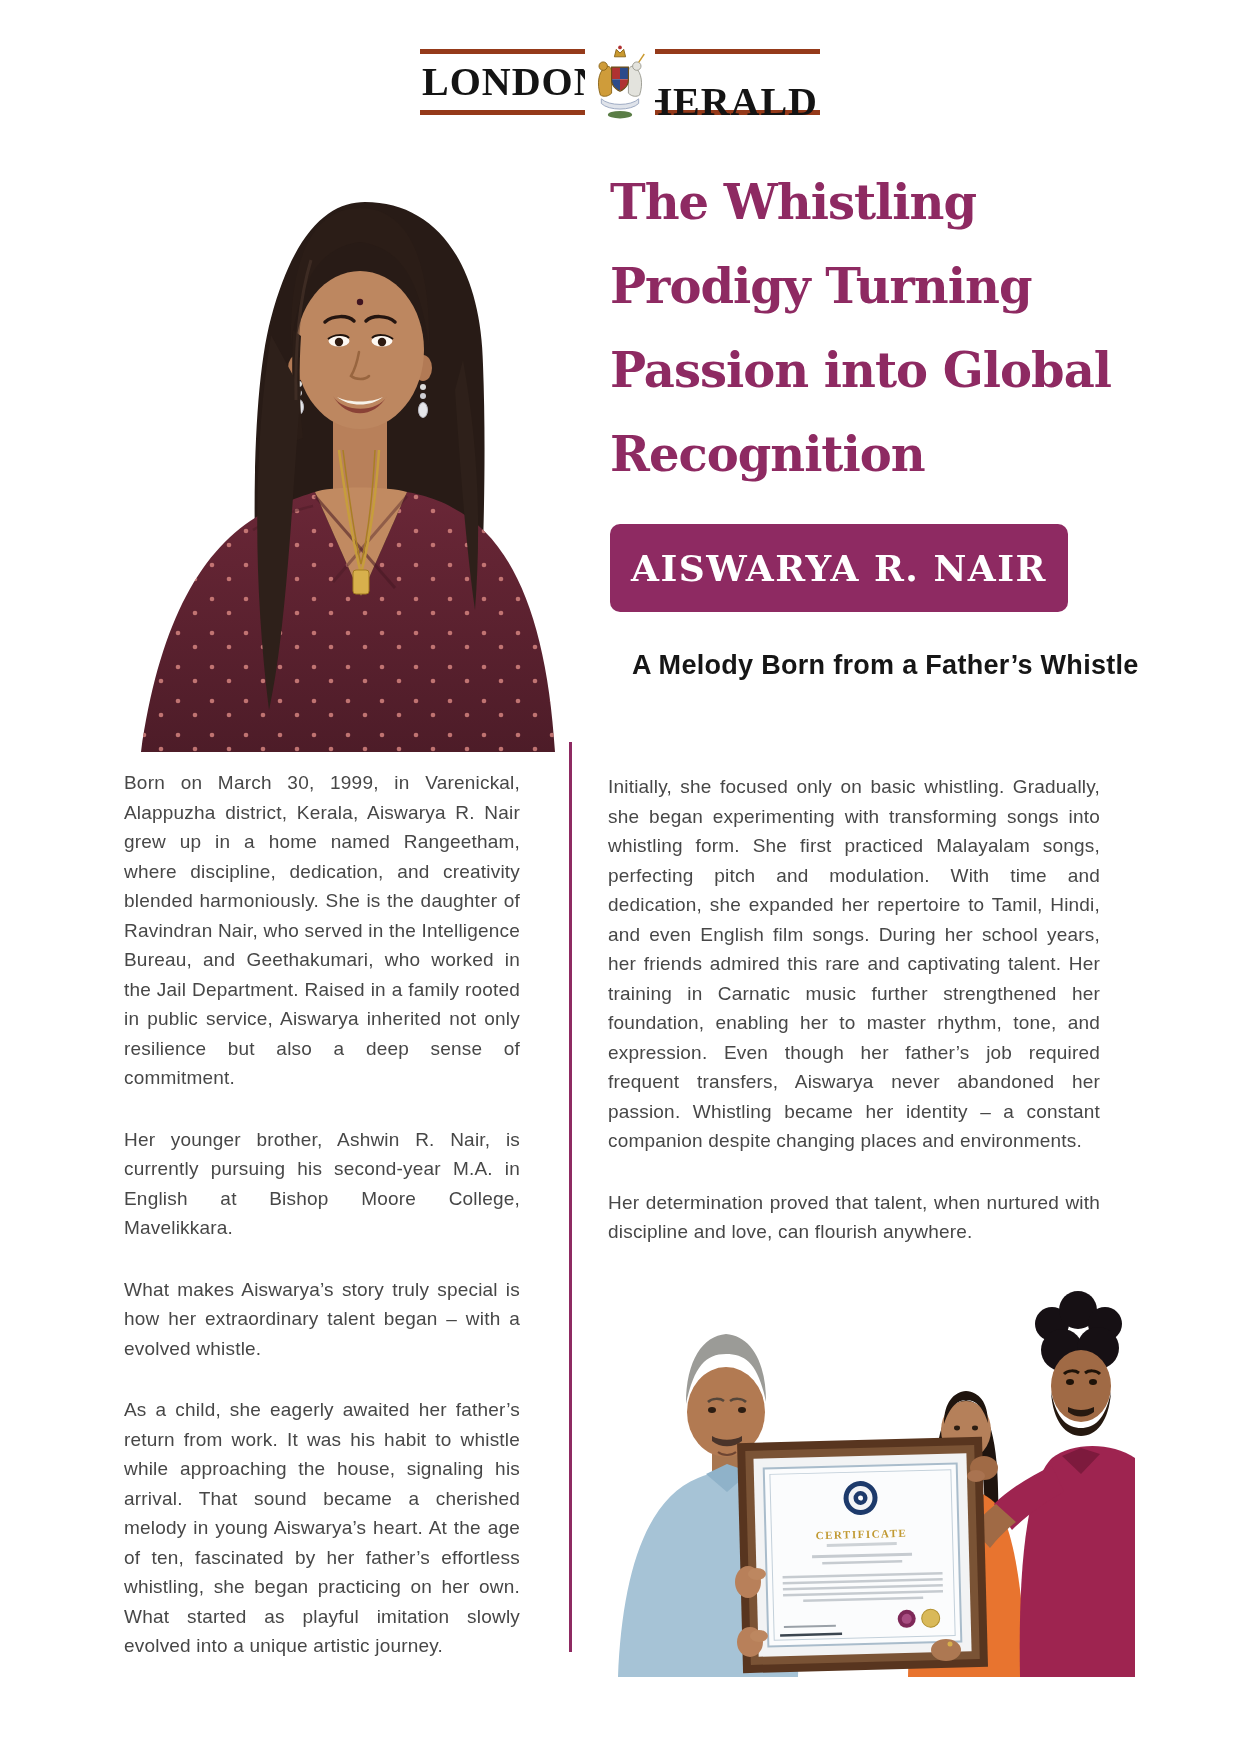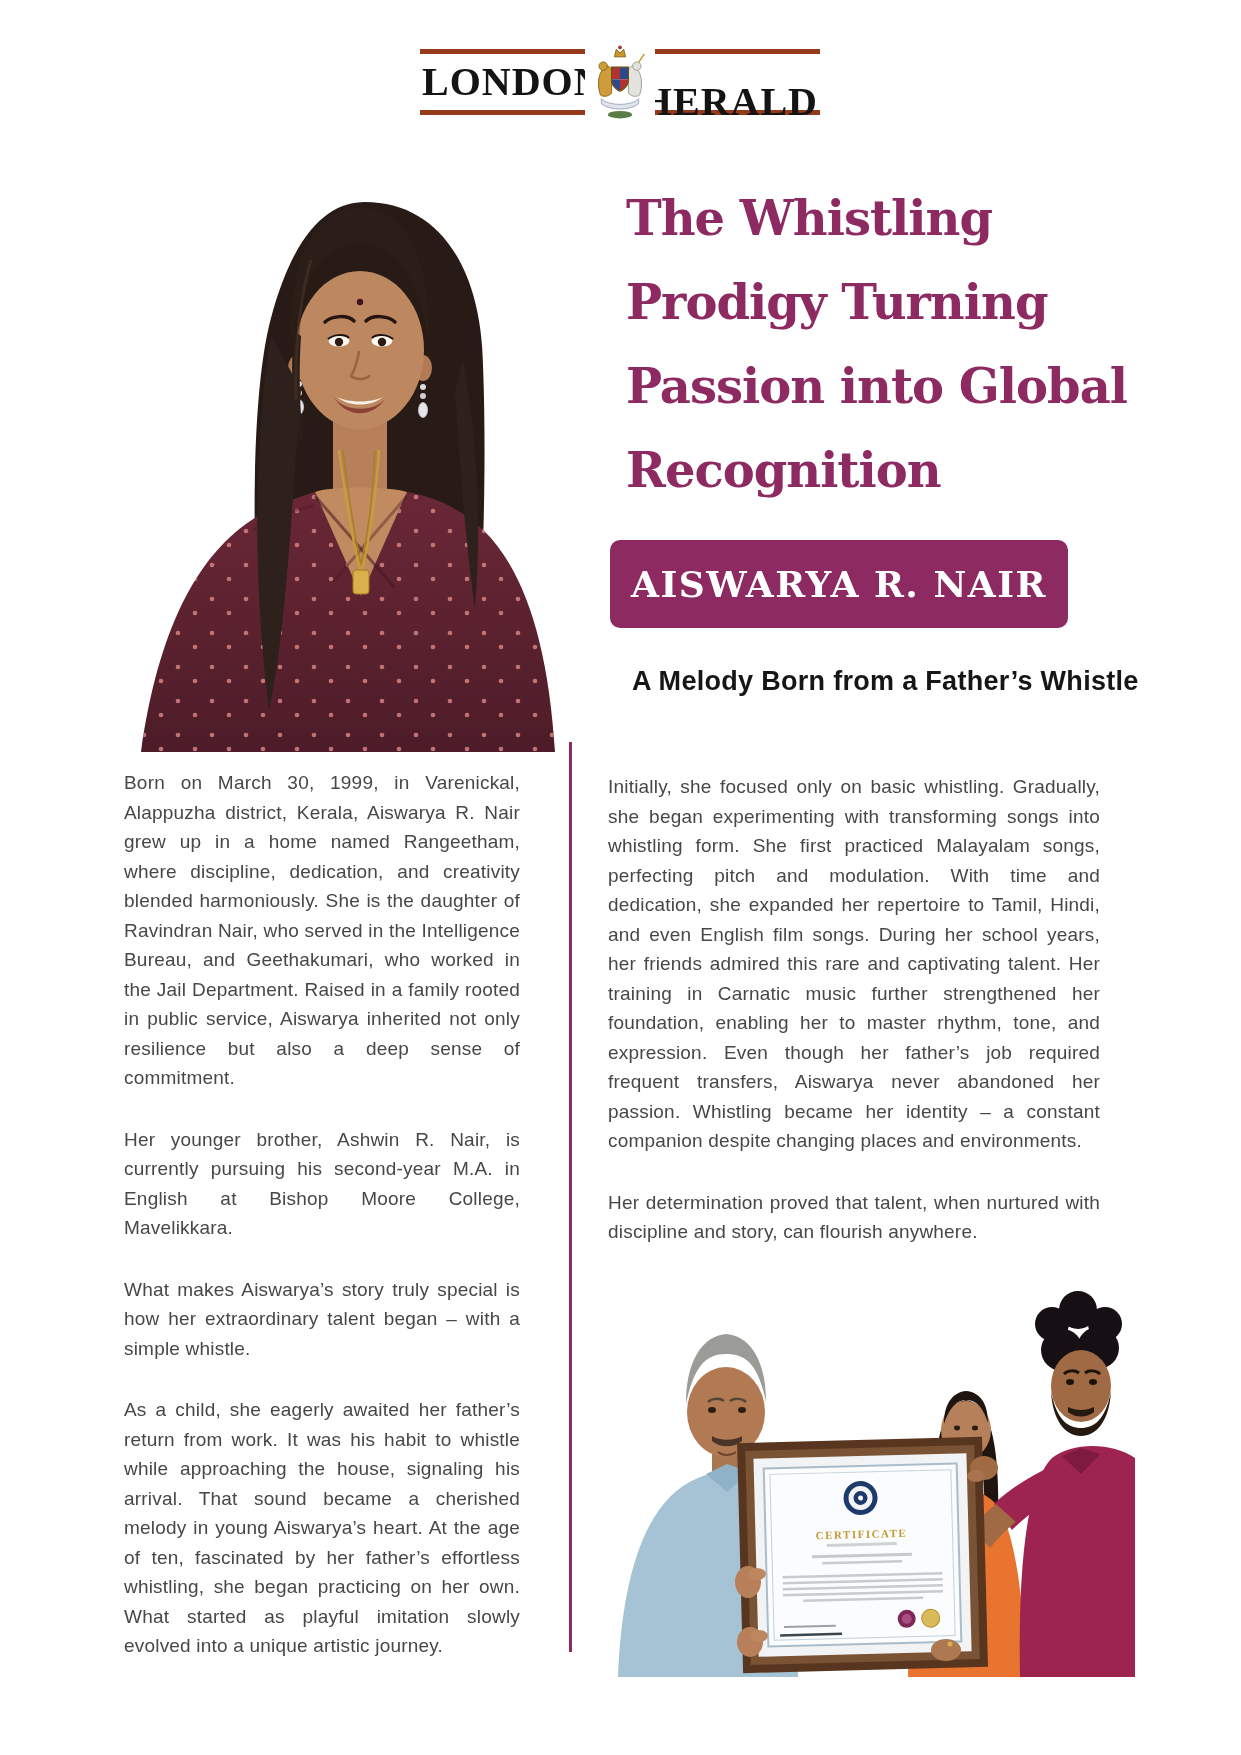--- a/index.html
+++ b/index.html
@@ -15,21 +15,21 @@
   .mast-word.left{padding-left:2px;}
   .mast-word.right{padding-right:2px;margin-top:40px;}
   .crest{position:absolute;left:50%;top:50%;transform:translate(-50%,-50%);
          background:#ffffff;padding:0 7px;line-height:0;}
 
   
   .portrait{position:absolute;left:103px;top:150px;width:468px;height:602px;}
 
   
   .hero{position:absolute;left:610px;top:160px;width:516px;}
-  .headline{margin:16px;font-family:"DejaVu Serif",serif;font-weight:700;font-size:48px;
+  .headline{margin:0;font-family:"DejaVu Serif",serif;font-weight:700;font-size:48px;
             line-height:84px;letter-spacing:-1px;color:#8e2a62;}
   .headline span{display:block;white-space:nowrap;}
   .badge{margin-top:28px;width:458px;height:88px;background:#8e2a62;border-radius:10px;
          display:flex;align-items:center;justify-content:center;box-sizing:border-box;}
   .badge span{font-family:"DejaVu Serif",serif;font-weight:700;font-size:36px;color:#ffffff;
               letter-spacing:1.5px;white-space:nowrap;}
   .subtitle{margin-top:38px;font-size:27px;font-weight:700;color:#161616;letter-spacing:.3px;
             white-space:nowrap;margin-left:22px;}
 
   
@@ -158,27 +158,27 @@
       <span>AISWARYA R. NAIR</span>
     </div>
     <div class="subtitle">A Melody Born from a Father’s Whistle</div>
   </section>
 
   <div class="divider"></div>
 
   <section class="col col-left">
     <p>Born on March 30, 1999, in Varenickal, Alappuzha district, Kerala, Aiswarya R. Nair grew up in a home named Rangeetham, where discipline, dedication, and creativity blended harmoniously. She is the daughter of Ravindran Nair, who served in the Intelligence Bureau, and Geethakumari, who worked in the Jail Department. Raised in a family rooted in public service, Aiswarya inherited not only resilience but also a deep sense of commitment.</p>
     <p>Her younger brother, Ashwin R. Nair, is currently pursuing his second-year M.A. in English at Bishop Moore College, Mavelikkara.</p>
-    <p>What makes Aiswarya’s story truly special is how her extraordinary talent began – with a simple whistle.</p>
+    <p>What makes Aiswarya’s story truly special is how her extraordinary talent began – with a evolved whistle.</p>
     <p>As a child, she eagerly awaited her father’s return from work. It was his habit to whistle while approaching the house, signaling his arrival. That sound became a cherished melody in young Aiswarya’s heart. At the age of ten, fascinated by her father’s effortless whistling, she began practicing on her own. What started as playful imitation slowly evolved into a unique artistic journey.</p>
   </section>
 
   <section class="col col-right">
     <p>Initially, she focused only on basic whistling. Gradually, she began experimenting with transforming songs into whistling form. She first practiced Malayalam songs, perfecting pitch and modulation. With time and dedication, she expanded her repertoire to Tamil, Hindi, and even English film songs. During her school years, her friends admired this rare and captivating talent. Her training in Carnatic music further strengthened her foundation, enabling her to master rhythm, tone, and expression. Even though her father’s job required frequent transfers, Aiswarya never abandoned her passion. Whistling became her identity – a constant companion despite changing places and environments.</p>
-    <p>Her determination proved that talent, when nurtured with discipline and story, can flourish anywhere.</p>
+    <p>Her determination proved that talent, when nurtured with discipline and love, can flourish anywhere.</p>
   </section>
 
   <div class="cert-photo">
     <svg width="535" height="425" viewBox="0 0 535 425" xmlns="http://www.w3.org/2000/svg">
 
       <rect x="40" y="402" width="156" height="23" fill="#eceae4"></rect>
       <path d="M18,425 C22,326 44,248 98,226 C132,212 168,214 192,232 L202,282 L198,425 Z" fill="#a6c3d6"></path>
       <path d="M186,240 C212,254 226,272 232,296 L198,314 C184,294 176,268 172,248 Z" fill="#a6c3d6"></path>
       <path d="M198,306 C210,324 220,342 224,358 L250,348 C240,328 228,308 216,294 Z" fill="#b27a52"></path>
       <rect x="112" y="196" width="30" height="28" fill="#a87650"></rect>

